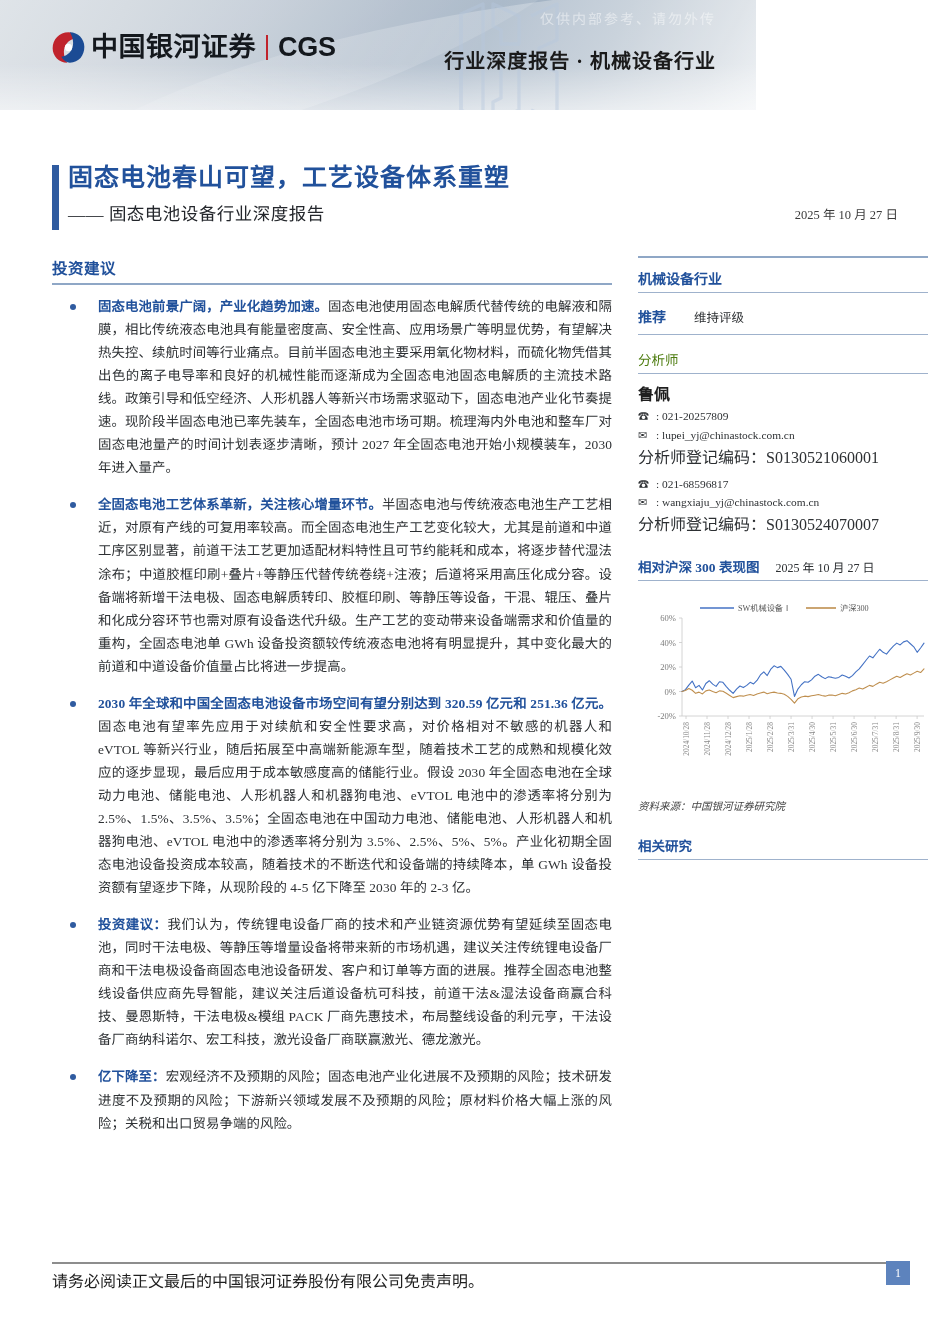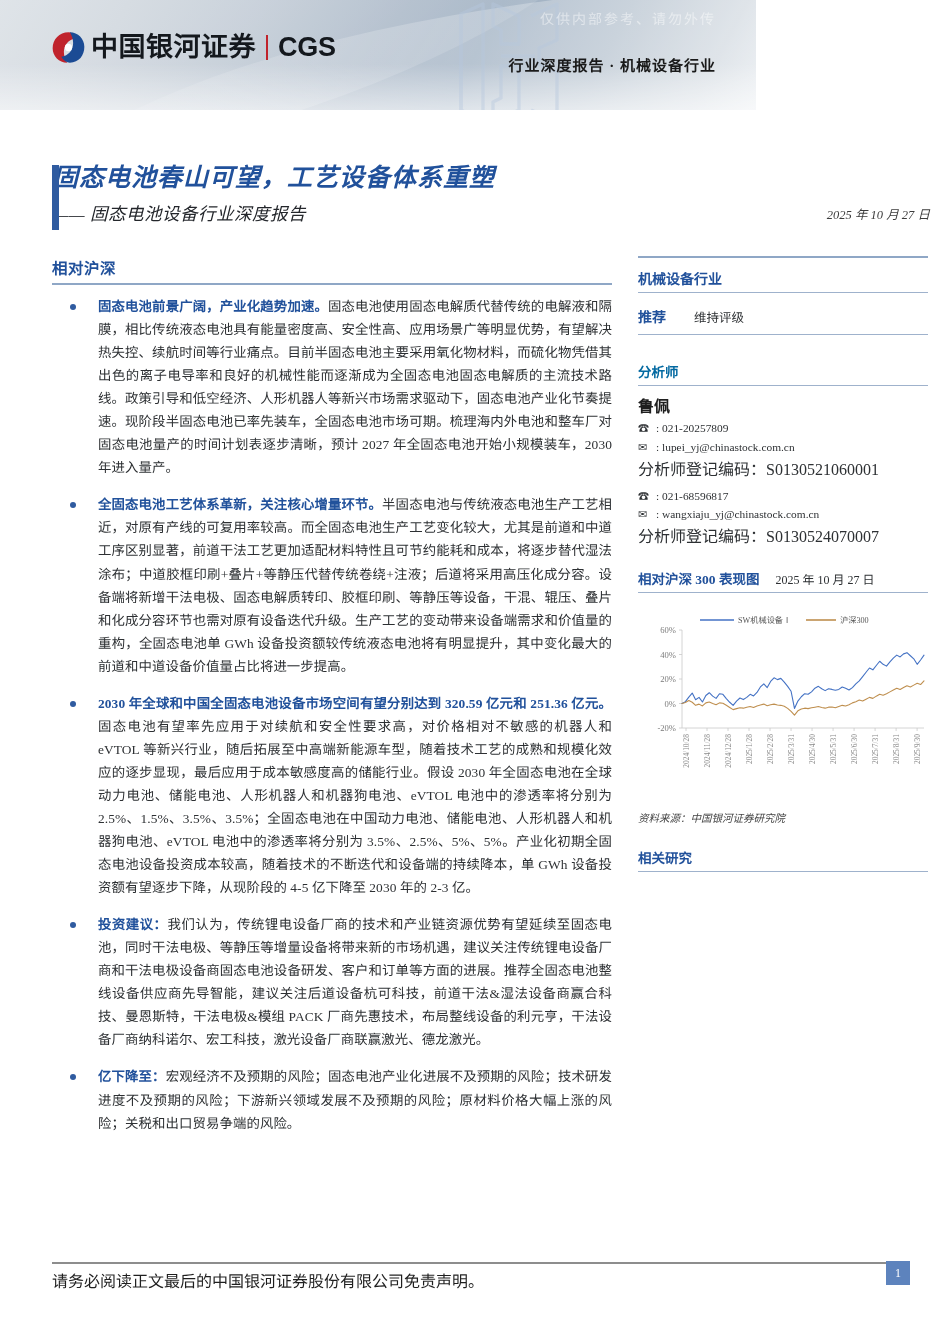--- a/index.html
+++ b/index.html
@@ -61,32 +61,30 @@
     letter-spacing:.5px; line-height:1;
   }
   .logo-bar{ width:2px; height:25px; background:#c0232c; margin:0 4px; }
   .logo-en{
     font-family:"Liberation Sans","DejaVu Sans",sans-serif;
     font-size:27px; font-weight:bold; color:#14181d;
     letter-spacing:-.3px; line-height:1;
   }
   .banner-right{
     position:absolute; right:40px; top:45px;
-    font-size:15px; font-weight:bold; color:#1a1a1a;
+    font-size:20px; font-weight:bold; color:#1a1a1a;
     letter-spacing:1px;
-    margin-top:9px;
   }
 
   
   .title-zone{
     position:relative;
-    margin:52px 20px 0 52px;
-    padding-left:1px;
+    margin:52px 52px 0 52px;
+    padding-left:16px;
     min-height:70px;
-    font-style:italic;
   }
   .title-bar{
     position:absolute; left:0; top:3px;
     width:7px; height:65px;
     background:#2f5ba0;
   }
   .main-title{
     font-size:25px; font-weight:bold;
     color:#21519b;
     letter-spacing:1px;
@@ -152,22 +150,22 @@
     margin:0 0 3px 0;
   }
   .rating-row{
     display:flex; align-items:baseline; gap:28px;
     padding:6px 0 4px 0;
   }
   .rating-key{ font-size:14px; font-weight:bold; color:#21519b; }
   .rating-val{ font-size:12.5px; color:#2d3033; }
 
   .analyst-head{
-    font-size:13.5px; font-weight:bold; color:#0369a1;
-    margin:26px 0 2px 0;
+    font-size:13.5px; font-weight:normal; color:#4d7c0f;
+    margin:14px 0 2px 0;
   }
   .analyst{ margin-bottom:4px; }
   .analyst-name{
     font-size:16px; font-weight:bold; color:#1f1f1f;
     margin:3px 0 2px 0;
   }
   .contact{
     font-size:11.4px; color:#2d3033;
     line-height:1.62;
     display:flex; align-items:baseline; gap:5px;
@@ -255,21 +253,21 @@
   <h1 class="main-title">固态电池春山可望，工艺设备体系重塑</h1>
   <div class="sub-row">
     <div class="sub-title">—— 固态电池设备行业深度报告</div>
     <div class="pub-date">2025 年 10 月 27 日</div>
   </div>
 </div>
 
 <div class="content">
 
   <div class="col-left">
-    <div class="sec-head">相对沪深</div>
+    <div class="sec-head">投资建议</div>
     <div class="rule-thick"></div>
 
     <ul class="bullets">
       <li>
         <span class="lead">固态电池前景广阔，产业化趋势加速。</span><span>固态电池使用固态电解质代替传统的电解液和隔膜，相比传统液态电池具有能量密度高、安全性高、应用场景广等明显优势，有望解决热失控、续航时间等行业痛点。目前半固态电池主要采用氧化物材料，而硫化物凭借其出色的离子电导率和良好的机械性能而逐渐成为全固态电池固态电解质的主流技术路线。政策引导和低空经济、人形机器人等新兴市场需求驱动下，固态电池产业化节奏提速。现阶段半固态电池已率先装车，全固态电池市场可期。梳理海内外电池和整车厂对固态电池量产的时间计划表逐步清晰，预计 2027 年全固态电池开始小规模装车，2030 年进入量产。</span>
       </li>
       <li>
         <span class="lead">全固态电池工艺体系革新，关注核心增量环节。</span><span>半固态电池与传统液态电池生产工艺相近，对原有产线的可复用率较高。而全固态电池生产工艺变化较大，尤其是前道和中道工序区别显著，前道干法工艺更加适配材料特性且可节约能耗和成本，将逐步替代湿法涂布；中道胶框印刷+叠片+等静压代替传统卷绕+注液；后道将采用高压化成分容。设备端将新增干法电极、固态电解质转印、胶框印刷、等静压等设备，干混、辊压、叠片和化成分容环节也需对原有设备迭代升级。生产工艺的变动带来设备端需求和价值量的重构，全固态电池单 GWh 设备投资额较传统液态电池将有明显提升，其中变化最大的前道和中道设备价值量占比将进一步提高。</span>
       </li>
       <li>

